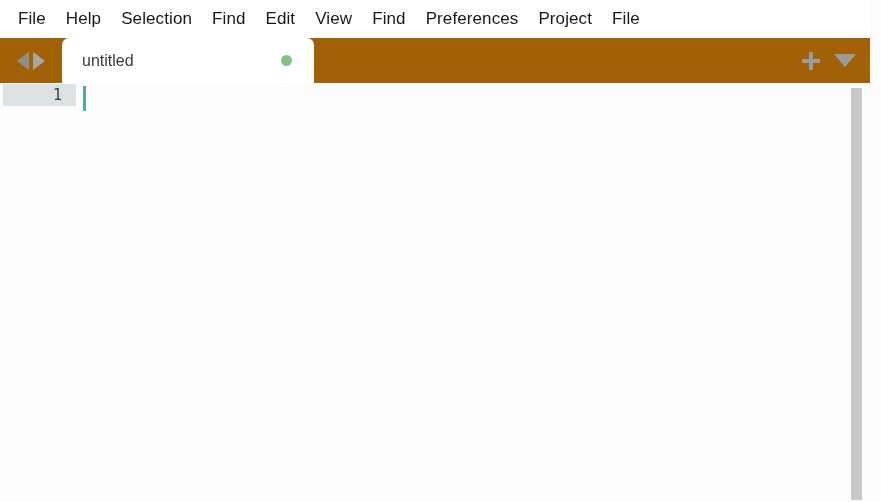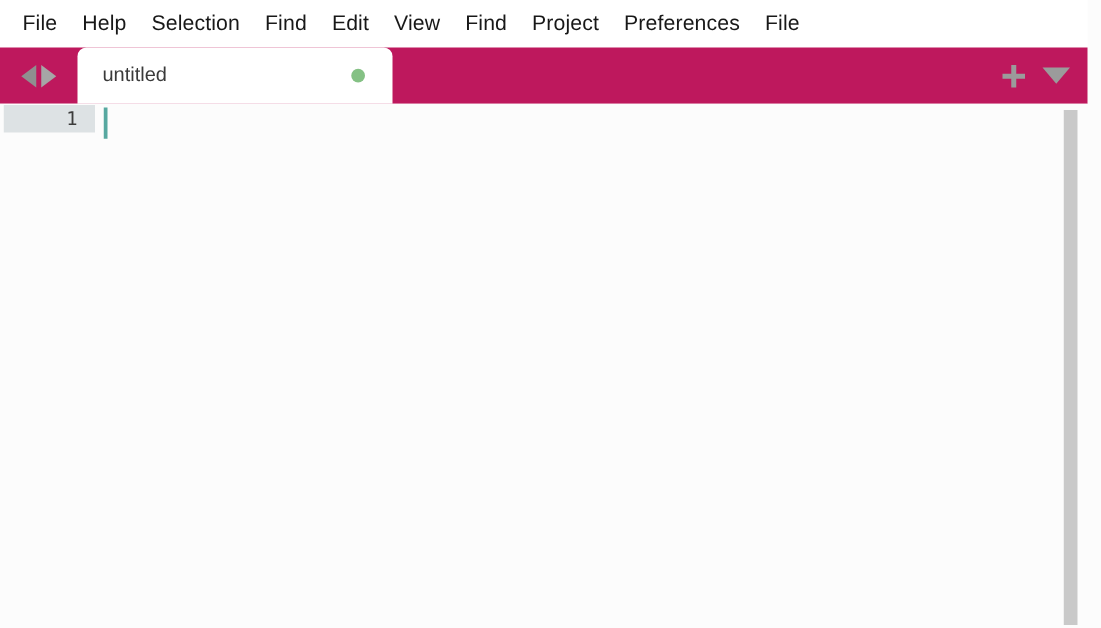--- a/index.html
+++ b/index.html
@@ -42,21 +42,21 @@
     line-height: 20px;
     white-space: nowrap;
     cursor: default;
     letter-spacing: 0.1px;
   }
 
   
   .tabstrip {
     height: 45px;
     flex: 0 0 45px;
-    background: #be185d;
+    background: #a16207;
     display: flex;
     align-items: flex-end;
     position: relative;
     box-sizing: border-box;
   }
 
   .nav-arrows {
     display: flex;
     align-items: center;
     justify-content: center;
@@ -233,22 +233,22 @@
 <div id="app">
 
   <div class="menubar">
     <div class="menu-item">File</div>
     <div class="menu-item">Help</div>
     <div class="menu-item">Selection</div>
     <div class="menu-item">Find</div>
     <div class="menu-item">Edit</div>
     <div class="menu-item">View</div>
     <div class="menu-item">Find</div>
+    <div class="menu-item">Preferences</div>
     <div class="menu-item">Project</div>
-    <div class="menu-item">Preferences</div>
     <div class="menu-item">File</div>
   </div>
 
   <div class="tabstrip">
 
     <div class="nav-arrows">
       <div class="nav-arrow back"></div>
       <div class="nav-arrow fwd"></div>
     </div>
 

